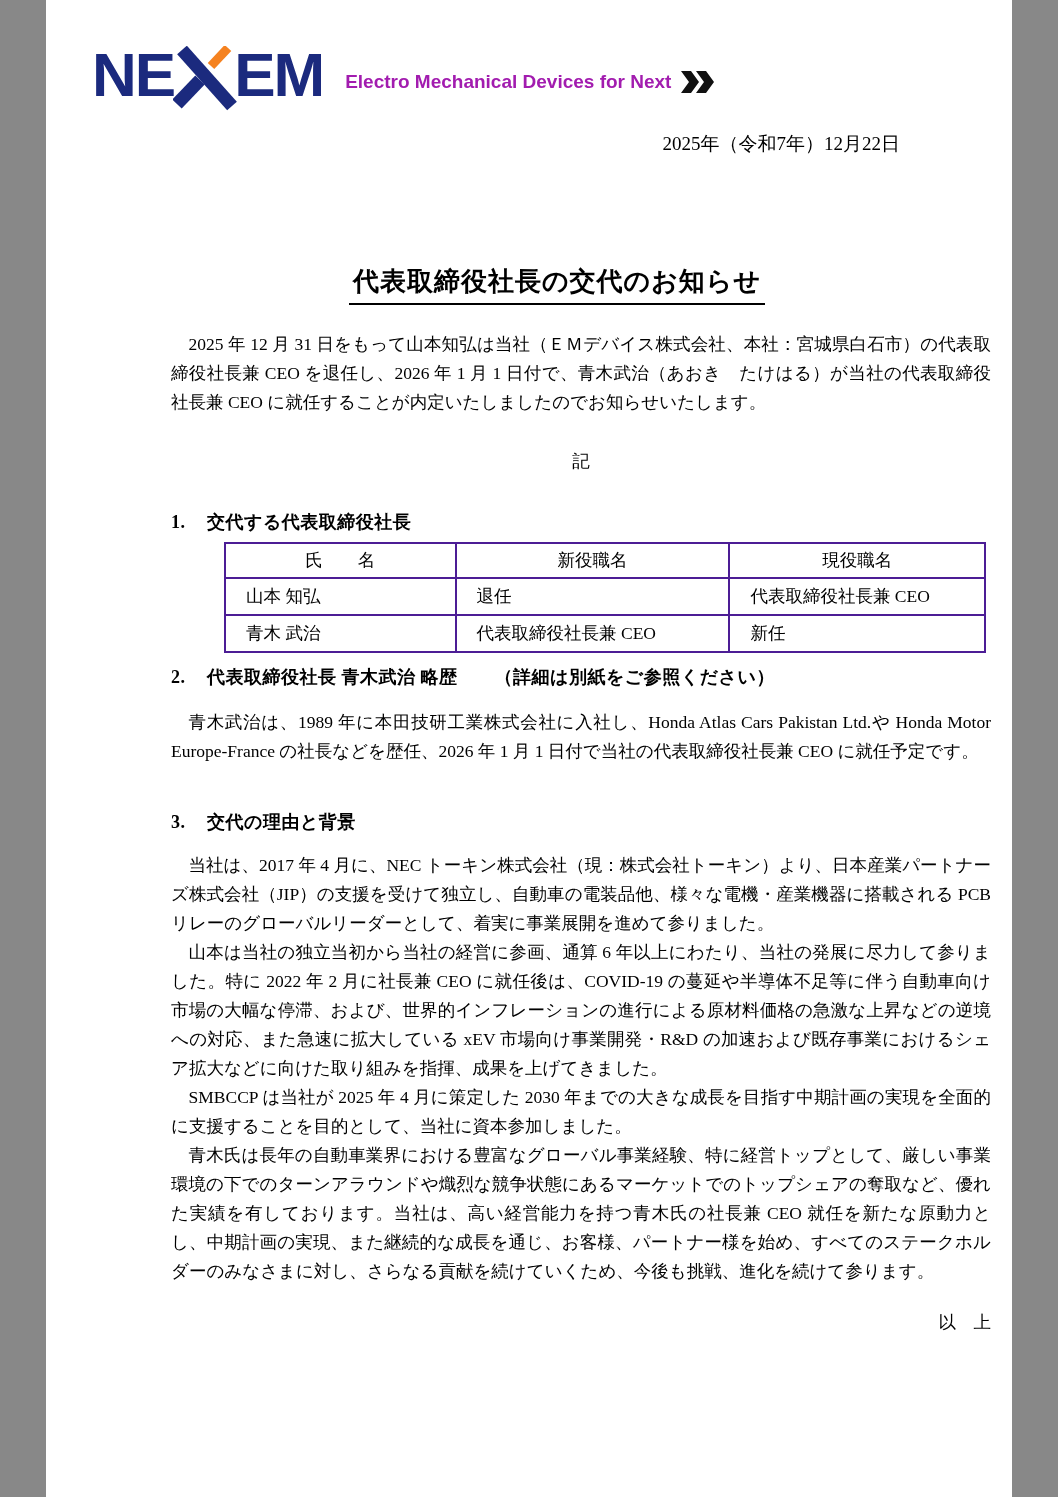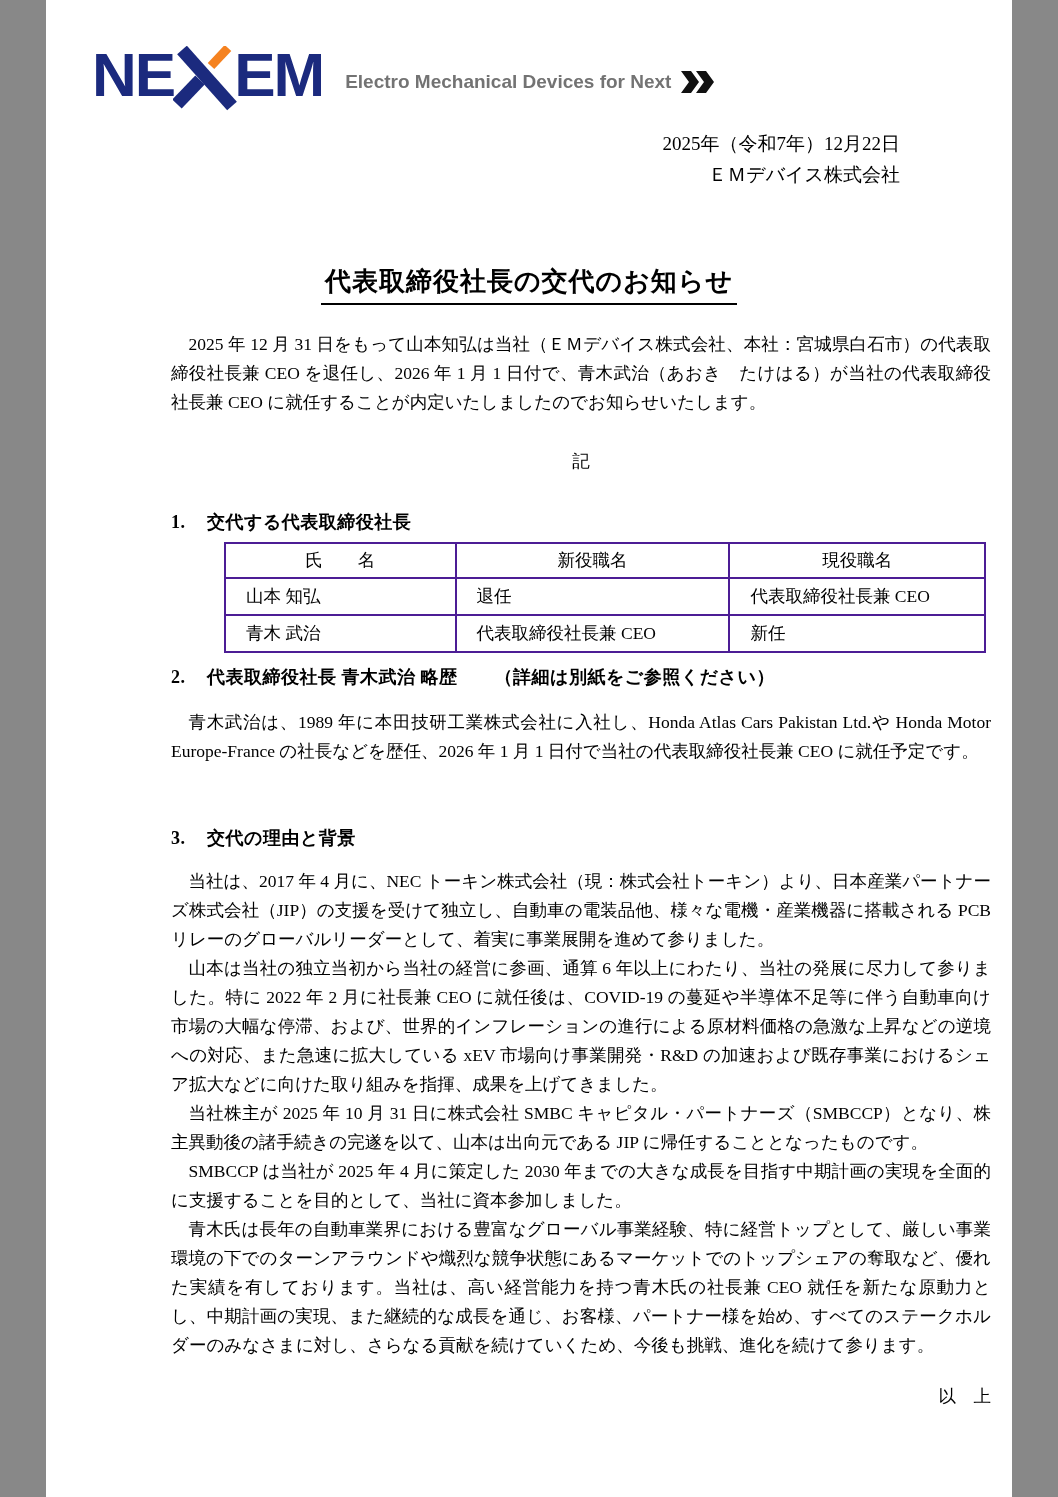--- a/index.html
+++ b/index.html
@@ -21,34 +21,35 @@
     display:flex;align-items:flex-start;
     font-family:"Liberation Sans","DejaVu Sans",sans-serif;
     font-weight:800;font-size:62px;line-height:1;
     color:#1b2a7e;letter-spacing:-2px;
   }
   .logo-x{margin:0 -3px 0 -1px;transform:translateY(2px);}
   .tagline{
     margin-left:22px;
     display:flex;align-items:center;
     font-family:"Liberation Sans","DejaVu Sans",sans-serif;
-    font-weight:700;font-size:19px;color:#737373;
+    font-weight:700;font-size:19px;color:#a21caf;
     white-space:nowrap;
   }
   .tagline svg{margin-left:8px;}
   
   .date-block{
     position:absolute;top:128px;right:112px;
     text-align:right;
     font-size:19px;line-height:31px;margin-left:44px;
   }
   
   .doc-title-wrap{
     position:absolute;top:264px;left:0;width:100%;
     text-align:center;
+    padding-left:28px;
   }
   .doc-title{
     display:inline-block;
     font-size:26px;font-weight:bold;letter-spacing:1px;
     border-bottom:2px solid #000;
     padding:0 4px 4px 4px;
   }
   
   .content{
     position:absolute;top:330px;left:125px;width:820px;
@@ -58,21 +59,21 @@
     margin:0;text-align:justify;text-indent:1em;
     overflow-wrap:break-word;
   }
   .ki{ text-align:center;margin-top:30px; }
   .sec-heading{
     font-weight:bold;font-size:18px;letter-spacing:0.5px;
   }
   .sec-heading .num{display:inline-block;width:36px;}
   .h1{margin-top:32px;}
   .h2{margin-top:10px;}
-  .h3{margin-top:58px;}
+  .h3{margin-top:42px;}
   
   table.officers{
     border-collapse:collapse;
     margin:5px 0 0 53px;
     width:762px;
     font-size:17.5px;
   }
   table.officers th, table.officers td{
     border:2px solid #4c1d95;
     padding:0 12px;
@@ -112,21 +113,20 @@
       <span>Electro Mechanical Devices for Next</span>
       <svg width="36" height="22" viewBox="0 0 36 22">
         <polygon points="2,0 12,0 20,11 12,22 2,22 10,11" fill="#111"></polygon>
         <polygon points="17,0 27,0 35,11 27,22 17,22 25,11" fill="#111"></polygon>
       </svg>
     </div>
   </div>
 
   <div class="date-block">
     <div>2025年（令和7年）12月22日</div>
-    <div>ＥＭデバイス株式会社</div>
   </div>
 
   <div class="doc-title-wrap">
     <span class="doc-title">代表取締役社長の交代のお知らせ</span>
   </div>
 
   <div class="content">
 
     <p class="para">2025 年 12 月 31 日をもって山本知弘は当社（ＥＭデバイス株式会社、本社：宮城県白石市）の代表取締役社長兼 CEO を退任し、2026 年 1 月 1 日付で、青木武治（あおき　たけはる）が当社の代表取締役社長兼 CEO に就任することが内定いたしましたのでお知らせいたします。</p>
 
@@ -162,21 +162,20 @@
 
     <p class="para sec2-para">青木武治は、1989 年に本田技研工業株式会社に入社し、Honda Atlas Cars Pakistan Ltd.や Honda Motor Europe-France の社長などを歴任、2026 年 1 月 1 日付で当社の代表取締役社長兼 CEO に就任予定です。</p>
 
     <div class="sec-heading h3">
       <span class="num">3.</span><span>交代の理由と背景</span>
     </div>
 
     <div class="sec3-block">
       <p class="para">当社は、2017 年 4 月に、NEC トーキン株式会社（現：株式会社トーキン）より、日本産業パートナーズ株式会社（JIP）の支援を受けて独立し、自動車の電装品他、様々な電機・産業機器に搭載される PCB リレーのグローバルリーダーとして、着実に事業展開を進めて参りました。</p>
       <p class="para">山本は当社の独立当初から当社の経営に参画、通算 6 年以上にわたり、当社の発展に尽力して参りました。特に 2022 年 2 月に社長兼 CEO に就任後は、COVID-19 の蔓延や半導体不足等に伴う自動車向け市場の大幅な停滞、および、世界的インフレーションの進行による原材料価格の急激な上昇などの逆境への対応、また急速に拡大している xEV 市場向け事業開発・R&amp;D の加速および既存事業におけるシェア拡大などに向けた取り組みを指揮、成果を上げてきました。</p>
-      <p class="para">当社株主が 2025 年 10 月 31 日に株式会社 SMBC キャピタル・パートナーズ（SMBCCP）となり、株主異動後の諸手続きの完遂を以て、山本は出向元である JIP に帰任することとなったものです。</p>
       <p class="para">SMBCCP は当社が 2025 年 4 月に策定した 2030 年までの大きな成長を目指す中期計画の実現を全面的に支援することを目的として、当社に資本参加しました。</p>
       <p class="para">青木氏は長年の自動車業界における豊富なグローバル事業経験、特に経営トップとして、厳しい事業環境の下でのターンアラウンドや熾烈な競争状態にあるマーケットでのトップシェアの奪取など、優れた実績を有しております。当社は、高い経営能力を持つ青木氏の社長兼 CEO 就任を新たな原動力とし、中期計画の実現、また継続的な成長を通じ、お客様、パートナー様を始め、すべてのステークホルダーのみなさまに対し、さらなる貢献を続けていくため、今後も挑戦、進化を続けて参ります。</p>
     </div>
 
     <div class="closing">以　上</div>
 
   </div>
 </div>
 
 </body></html>

